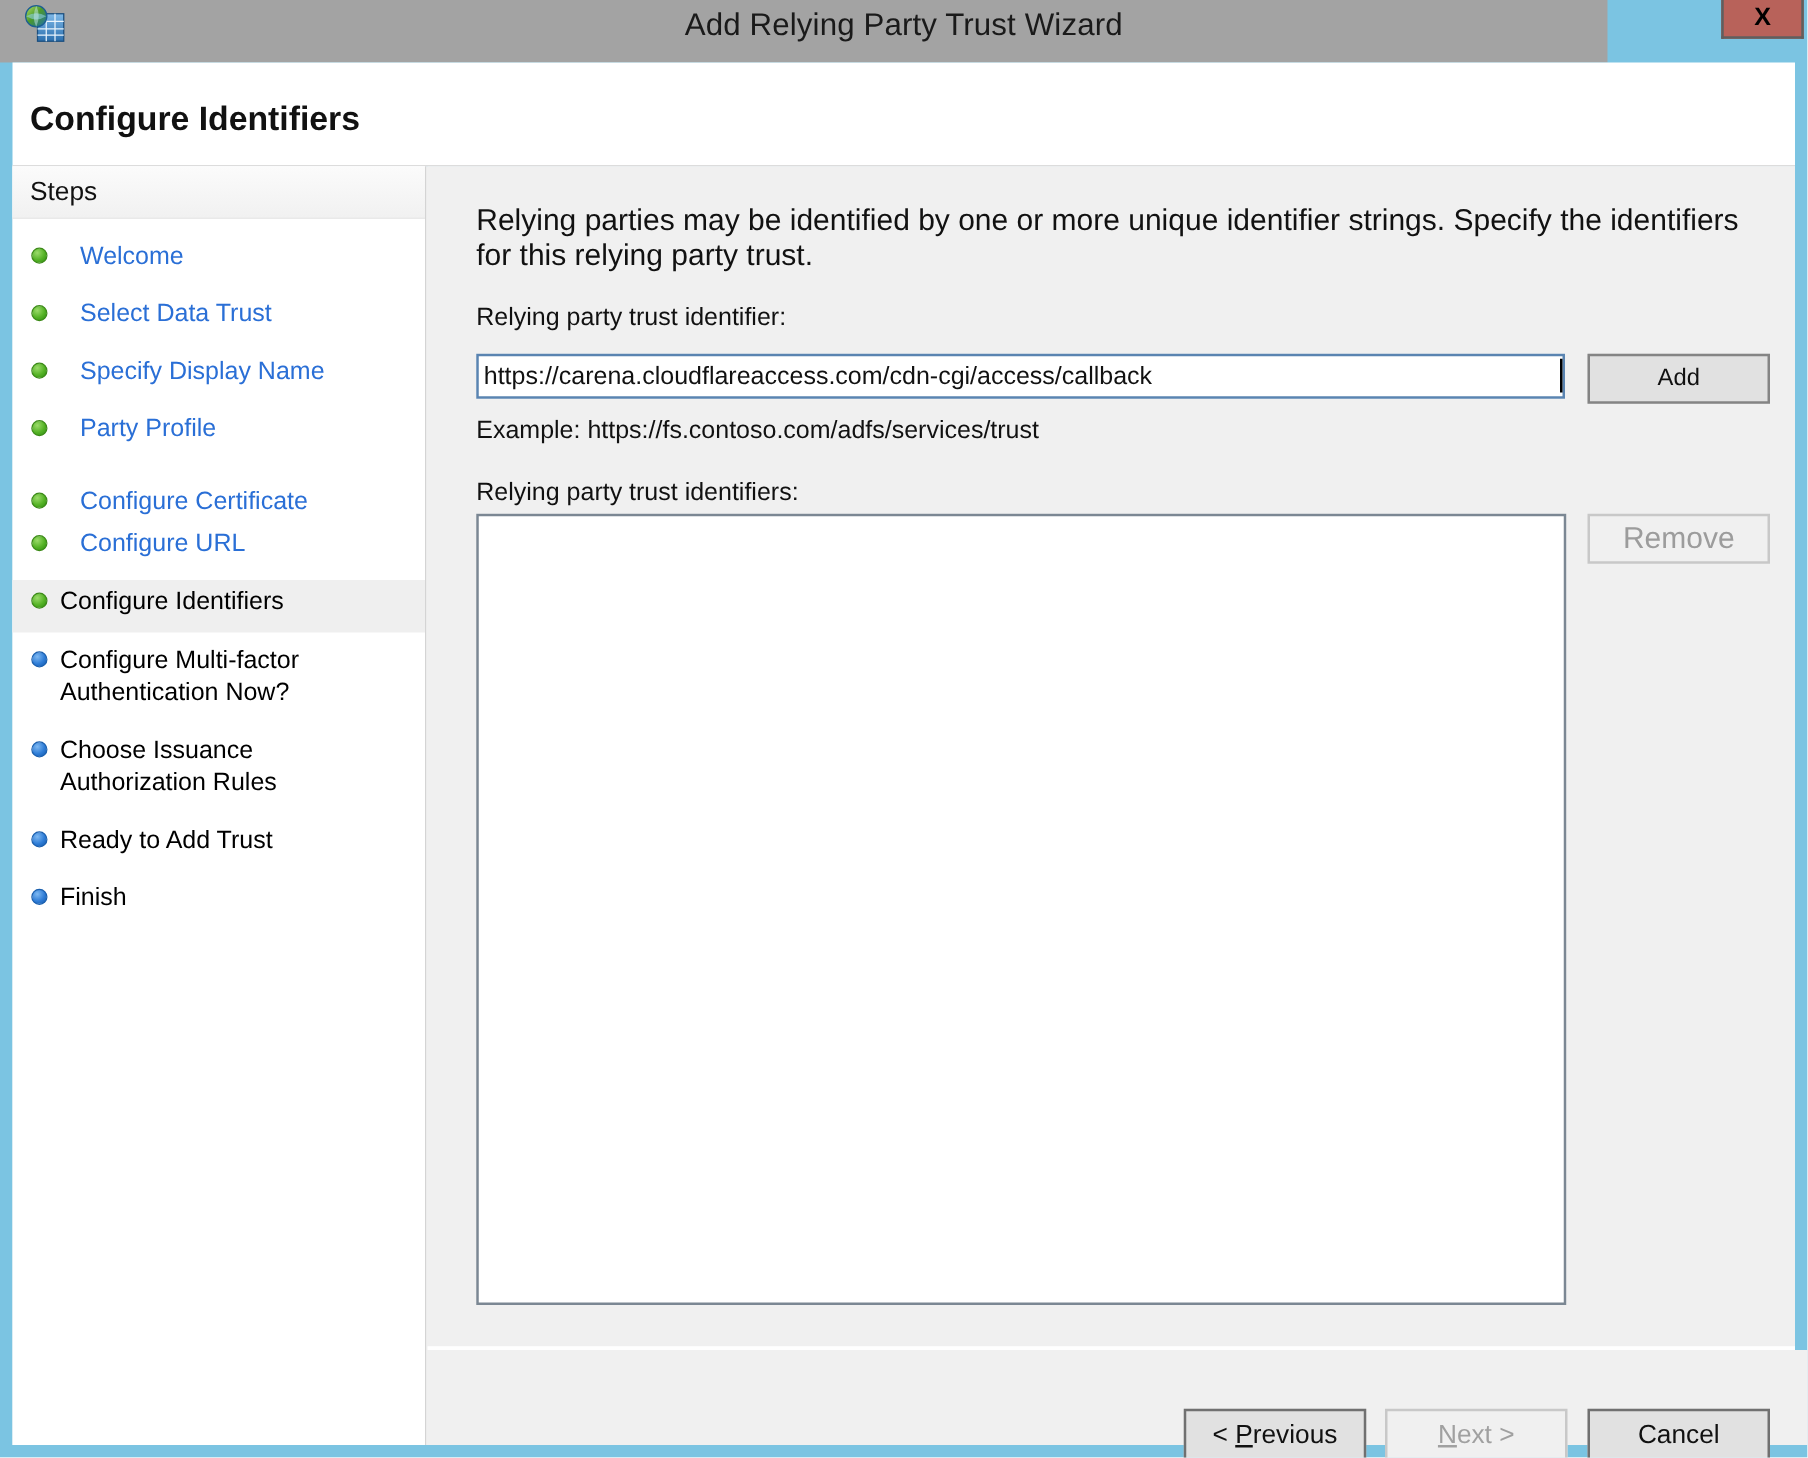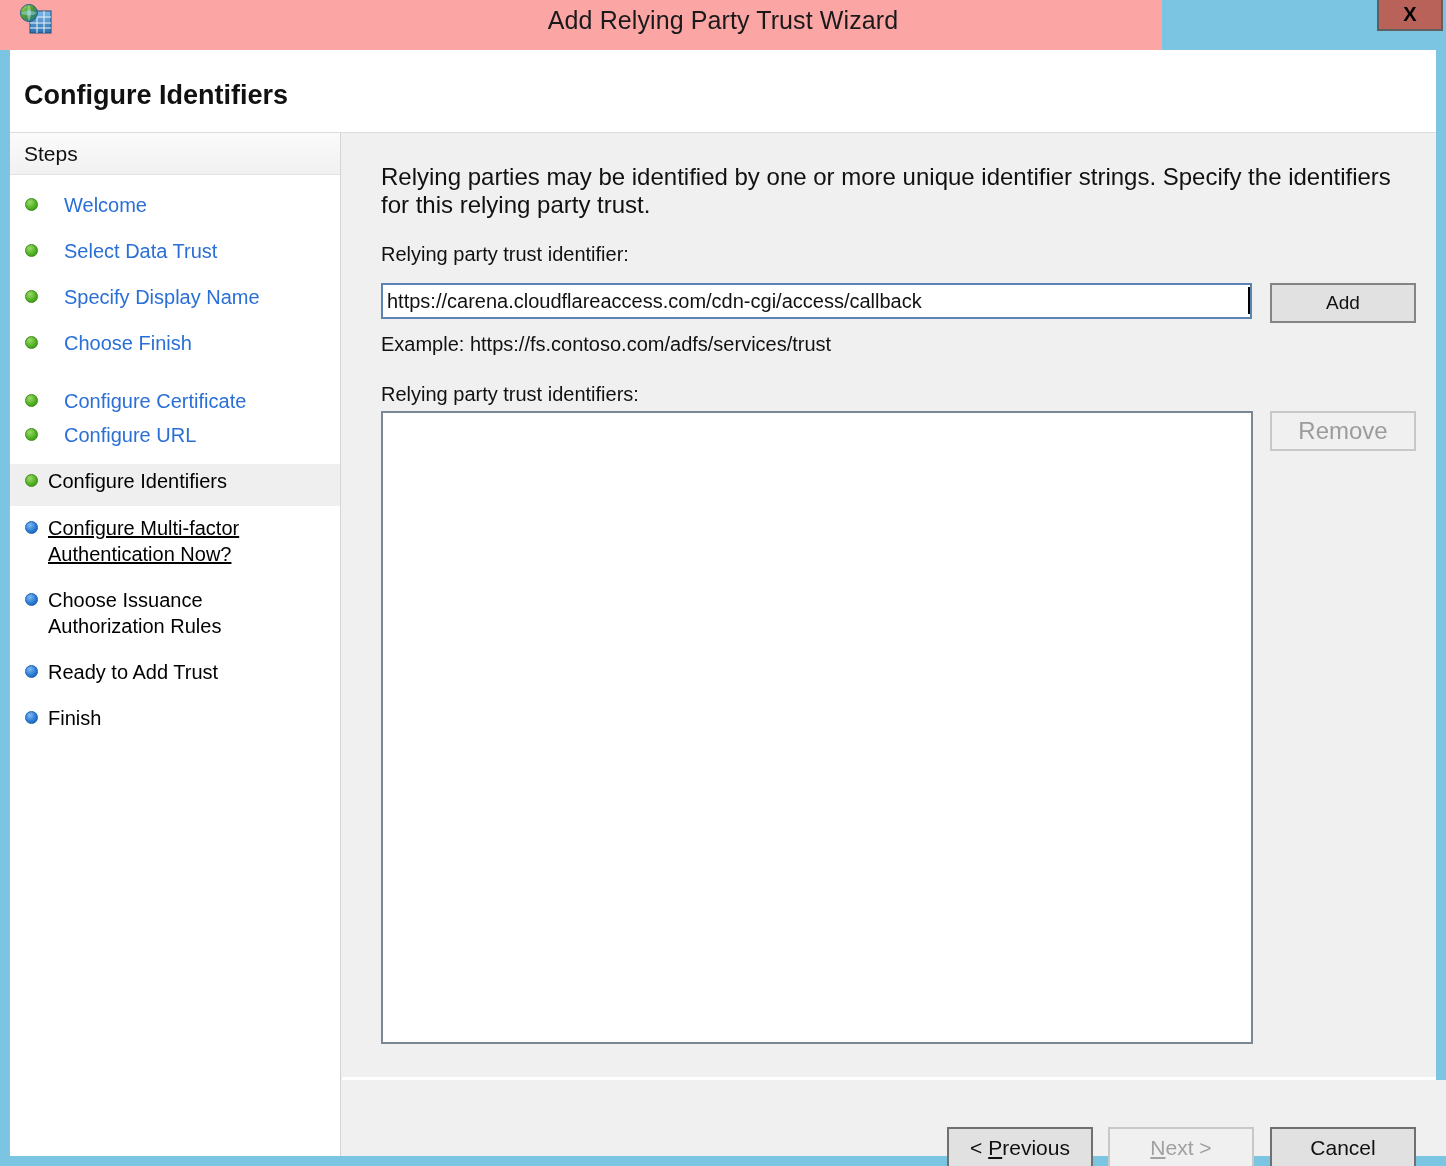--- a/index.html
+++ b/index.html
@@ -11,22 +11,22 @@
   }
   #window {
     position: relative;
     width: 1446px; height: 1166px;
     background: #7BC4E2;
   }
 
   
   #titlebar {
     position: absolute; left: 0; top: 0;
-    width: 1162px; height: 50px;
-    background: #fca5a5;
+    width: 1286px; height: 50px;
+    background: #a3a3a3;
   }
   #app-icon {
     position: absolute; left: 19px; top: 3px;
     width: 34px; height: 32px;
   }
   #title-text {
     position: absolute; left: 0; top: 6px;
     width: 1446px;
     text-align: center;
     font-size: 25px;
@@ -284,41 +284,41 @@
         <span class="step-label link">Select Data Trust</span>
       </div>
 
       <div class="step-row" style="top:151px;height:36px;">
         <span class="step-bullet bullet-done"></span>
         <span class="step-label link">Specify Display Name</span>
       </div>
 
       <div class="step-row" style="top:197px;height:36px;">
         <span class="step-bullet bullet-done"></span>
-        <span class="step-label link">Choose Finish</span>
+        <span class="step-label link">Party Profile</span>
       </div>
 
       <div class="step-row" style="top:255px;height:36px;">
         <span class="step-bullet bullet-done"></span>
         <span class="step-label link">Configure Certificate</span>
       </div>
 
       <div class="step-row" style="top:289px;height:36px;">
         <span class="step-bullet bullet-done"></span>
         <span class="step-label link">Configure URL</span>
       </div>
 
       <div class="step-row current" style="top:331px;height:42px;padding-top:4px;">
         <span class="step-bullet bullet-done"></span>
         <span class="step-label">Configure Identifiers</span>
       </div>
 
       <div class="step-row" style="top:382px;height:60px;">
         <span class="step-bullet bullet-todo"></span>
-        <span class="step-label" style="width:260px;text-decoration:underline;">Configure Multi-factor Authentication Now?</span>
+        <span class="step-label" style="width:260px;">Configure Multi-factor Authentication Now?</span>
       </div>
 
       <div class="step-row" style="top:454px;height:60px;">
         <span class="step-bullet bullet-todo"></span>
         <span class="step-label" style="width:260px;">Choose Issuance Authorization Rules</span>
       </div>
 
       <div class="step-row" style="top:526px;height:36px;">
         <span class="step-bullet bullet-todo"></span>
         <span class="step-label">Ready to Add Trust</span>

